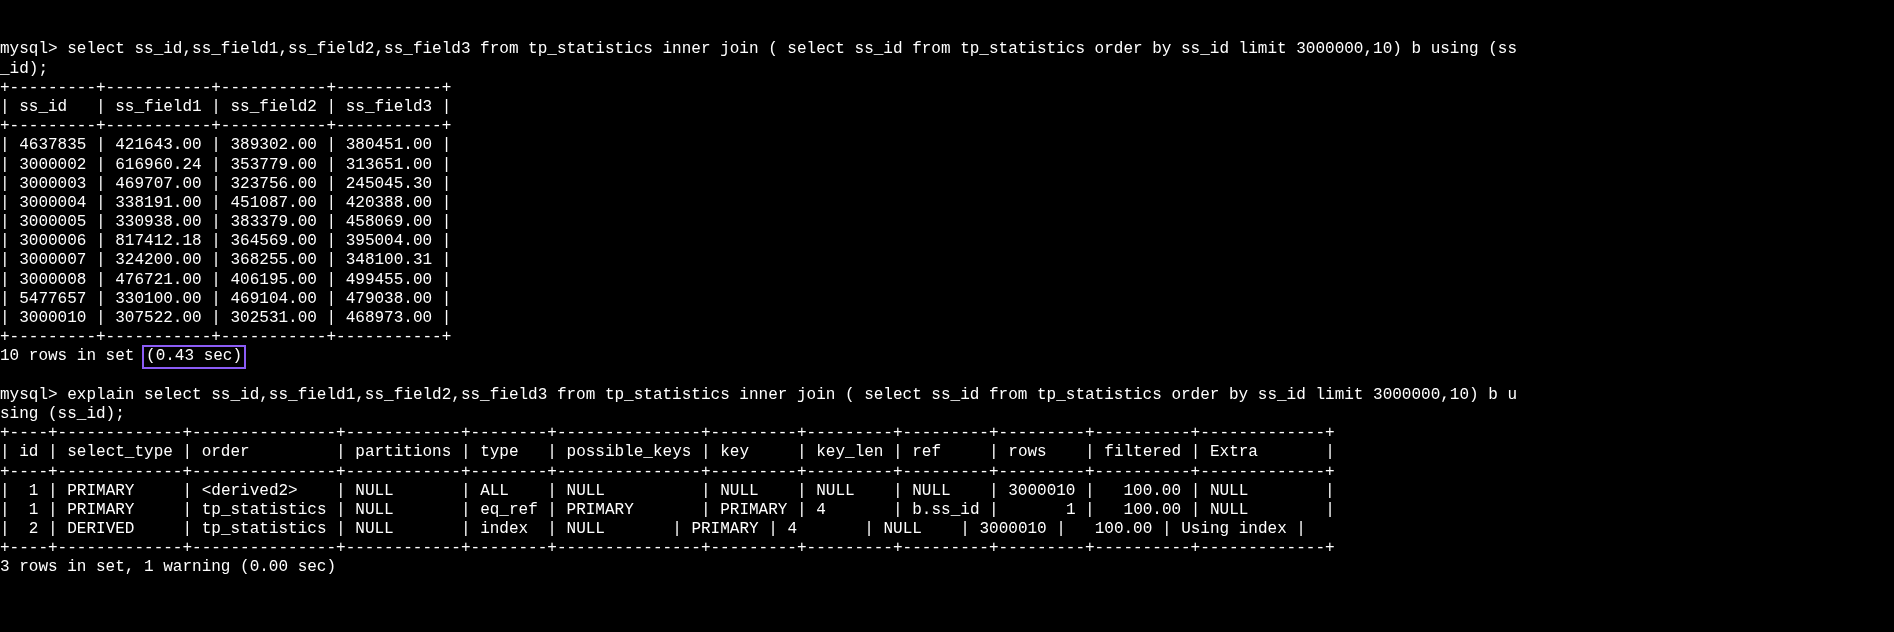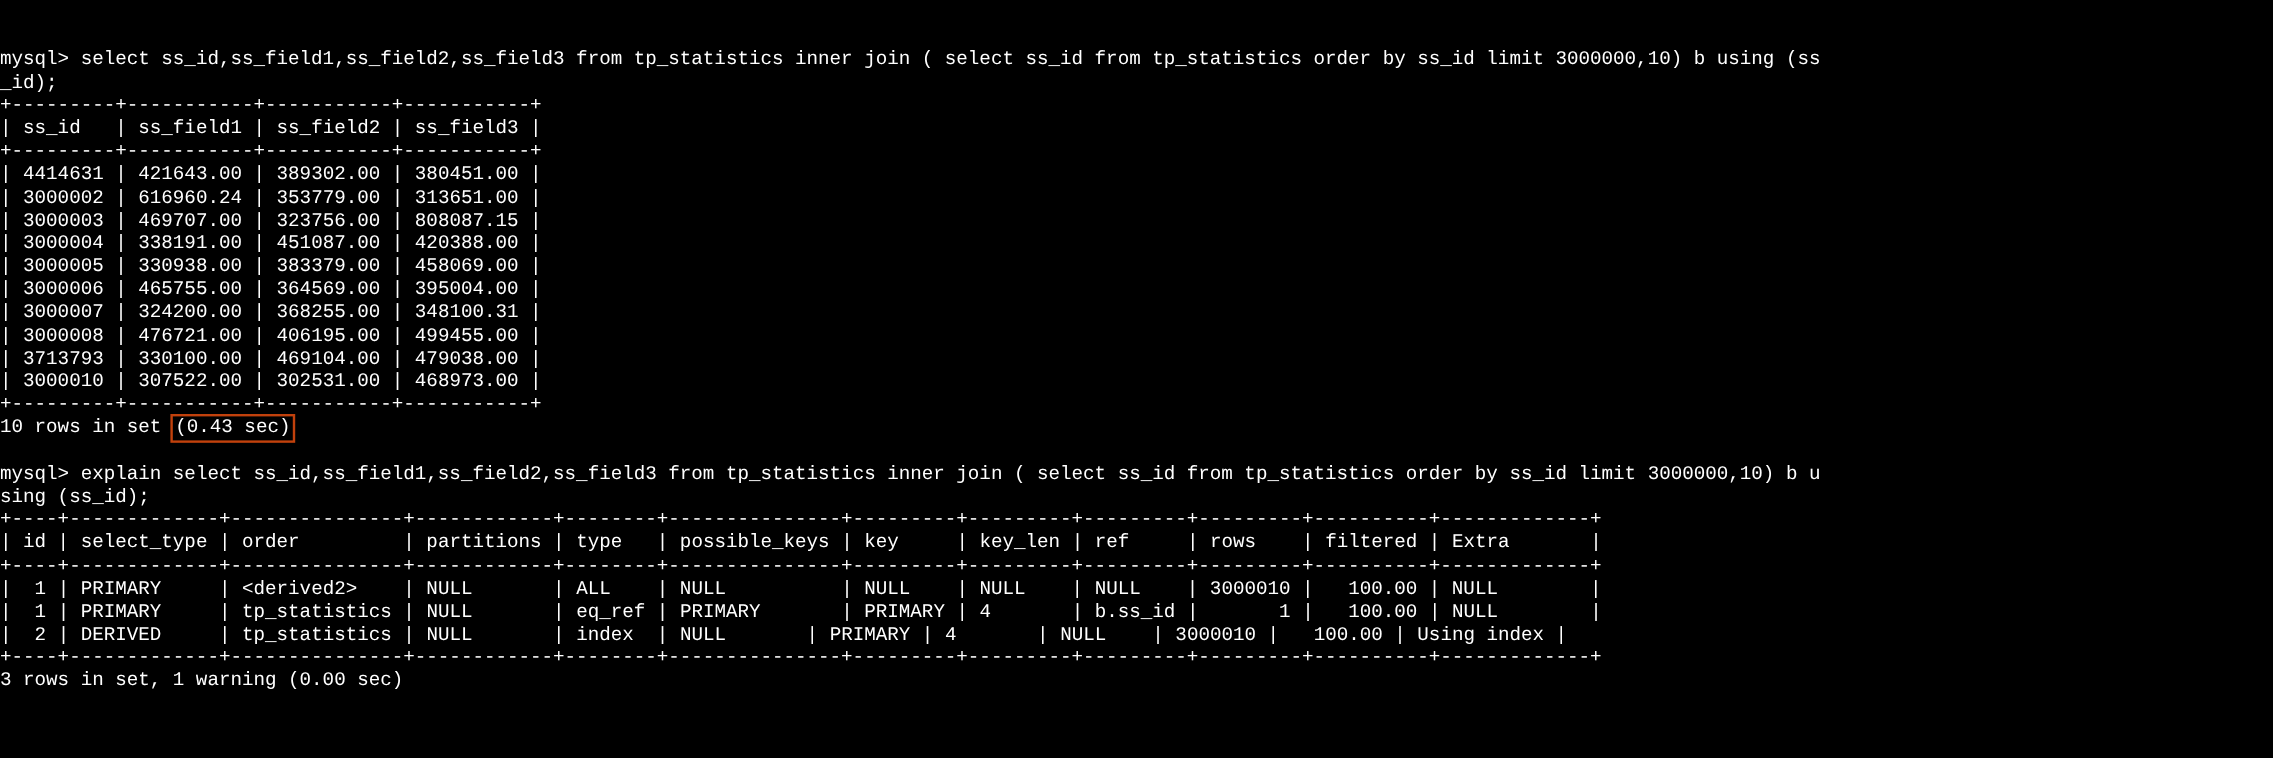--- a/index.html
+++ b/index.html
@@ -11,41 +11,41 @@
     font-size: 16px;
     line-height: 1.2;
     white-space: pre;
     overflow-x: hidden;
   }
   .term {
     padding: 2px 16px 6px 0;
   }
   .hl {
     display: inline-block;
-    border: 2px solid #c2410c;
+    border: 2px solid #8b5cf6;
     padding: 0 2px;
     margin: -2px -2px;
   }
 </style>
 </head>
 <body>
 <div class="term"><span>mysql&gt;</span> <span>select ss_id,ss_field1,ss_field2,ss_field3 from tp_statistics inner join ( select ss_id from tp_statistics order by ss_id limit 3000000,10) b using (ss</span>
 <span>_id);</span>
 <span>+---------+-----------+-----------+-----------+</span>
 | <span>ss_id</span>   | <span>ss_field1</span> | <span>ss_field2</span> | <span>ss_field3</span> |
 <span>+---------+-----------+-----------+-----------+</span>
-| <span>4414631</span> | <span>421643.00</span> | <span>389302.00</span> | <span>380451.00</span> |
+| <span>4637835</span> | <span>421643.00</span> | <span>389302.00</span> | <span>380451.00</span> |
 | <span>3000002</span> | <span>616960.24</span> | <span>353779.00</span> | <span>313651.00</span> |
-| <span>3000003</span> | <span>469707.00</span> | <span>323756.00</span> | <span>808087.15</span> |
+| <span>3000003</span> | <span>469707.00</span> | <span>323756.00</span> | <span>245045.30</span> |
 | <span>3000004</span> | <span>338191.00</span> | <span>451087.00</span> | <span>420388.00</span> |
 | <span>3000005</span> | <span>330938.00</span> | <span>383379.00</span> | <span>458069.00</span> |
-| <span>3000006</span> | <span>465755.00</span> | <span>364569.00</span> | <span>395004.00</span> |
+| <span>3000006</span> | <span>817412.18</span> | <span>364569.00</span> | <span>395004.00</span> |
 | <span>3000007</span> | <span>324200.00</span> | <span>368255.00</span> | <span>348100.31</span> |
 | <span>3000008</span> | <span>476721.00</span> | <span>406195.00</span> | <span>499455.00</span> |
-| <span>3713793</span> | <span>330100.00</span> | <span>469104.00</span> | <span>479038.00</span> |
+| <span>5477657</span> | <span>330100.00</span> | <span>469104.00</span> | <span>479038.00</span> |
 | <span>3000010</span> | <span>307522.00</span> | <span>302531.00</span> | <span>468973.00</span> |
 <span>+---------+-----------+-----------+-----------+</span>
 <span>10 rows in set</span> <span class="hl">(0.43 sec)</span>
 
 <span>mysql&gt;</span> <span>explain select ss_id,ss_field1,ss_field2,ss_field3 from tp_statistics inner join ( select ss_id from tp_statistics order by ss_id limit 3000000,10) b u</span>
 <span>sing (ss_id);</span>
 <span>+----+-------------+---------------+------------+--------+---------------+---------+---------+---------+---------+----------+-------------+</span>
 | <span>id</span> | <span>select_type</span> | <span>order</span>         | <span>partitions</span> | <span>type</span>   | <span>possible_keys</span> | <span>key</span>     | <span>key_len</span> | <span>ref</span>     | <span>rows</span>    | <span>filtered</span> | <span>Extra</span>       |
 <span>+----+-------------+---------------+------------+--------+---------------+---------+---------+---------+---------+----------+-------------+</span>
 |  <span>1</span> | <span>PRIMARY</span>     | <span>&lt;derived2&gt;</span>    | <span>NULL</span>       | <span>ALL</span>    | <span>NULL</span>          | <span>NULL</span>    | <span>NULL</span>    | <span>NULL</span>    | <span>3000010</span> |   <span>100.00</span> | <span>NULL</span>        |

